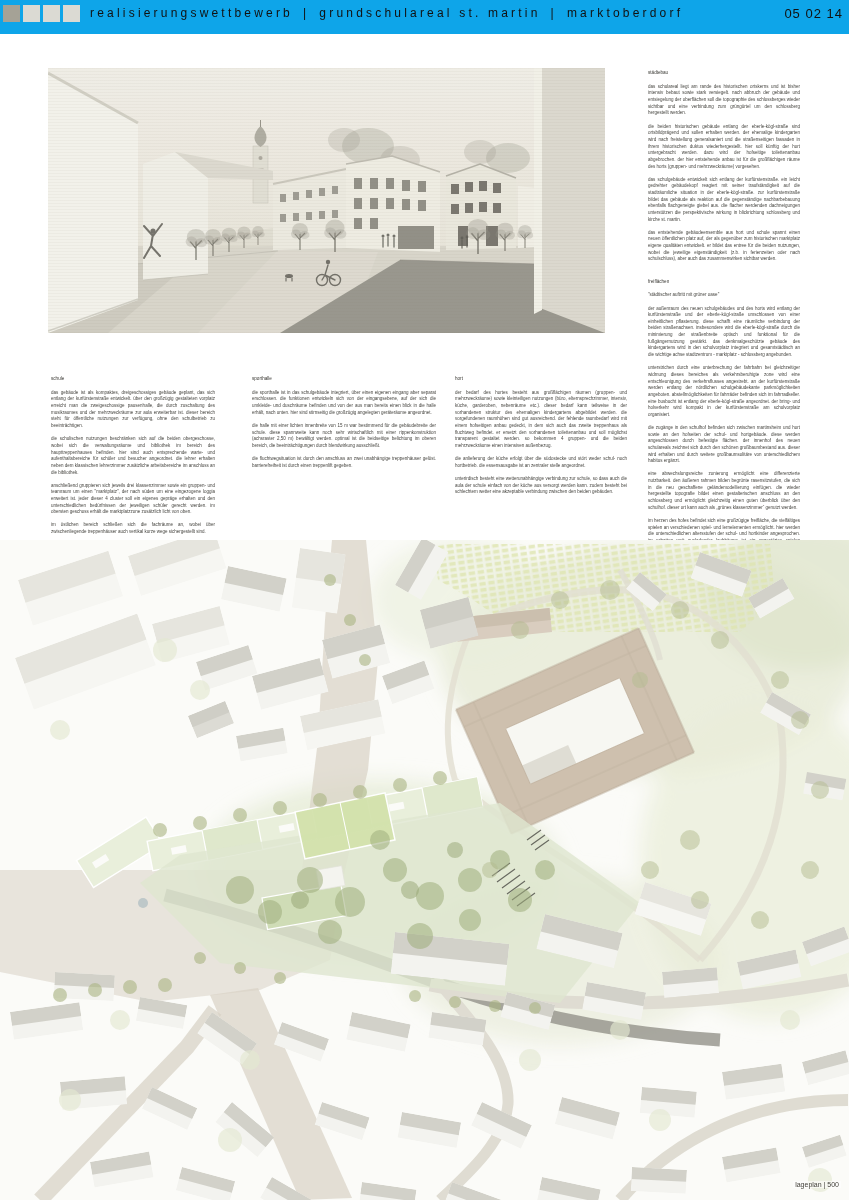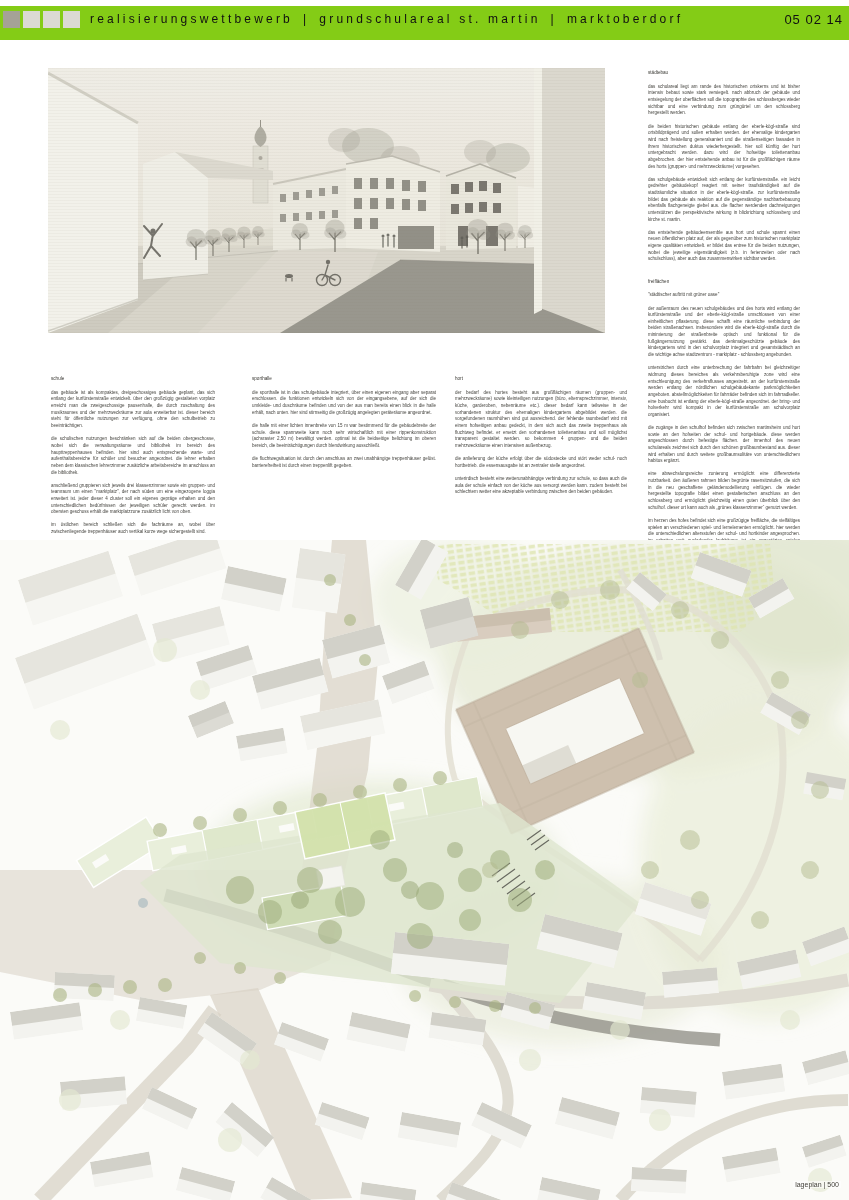--- a/index.html
+++ b/index.html
@@ -1,20 +1,20 @@
 <!DOCTYPE html>
 <html><head>
 <meta charset="utf-8">
 <style>
   html,body{margin:0;padding:0;}
   body{width:849px;height:1200px;background:#ffffff;font-family:"Liberation Sans",sans-serif;position:relative;overflow:hidden;color:#3f3f3c;}
   .page{position:absolute;inset:0;}
 
   
-  .header{position:absolute;top:6px;left:0;width:849px;height:34px;background:#84cc16;}
+  .header{position:absolute;top:0;left:0;width:849px;height:34px;background:#0ea5e9;}
   .logo{position:absolute;top:5px;left:3px;display:flex;gap:3px;}
   .logo span{width:17px;height:17px;display:block;}
   .title{position:absolute;top:6px;left:90px;font-size:12px;letter-spacing:3.2px;color:#111;white-space:nowrap;}
   .title .sep{margin:0 10px;color:#111;}
   .date{position:absolute;top:6px;right:6px;font-size:13px;letter-spacing:1px;color:#111;}
 
   
   .persp{position:absolute;left:48px;top:68px;width:557px;height:265px;overflow:hidden;}
   .persp svg{display:block;}
   .persp .texture{position:absolute;inset:0;pointer-events:none;

